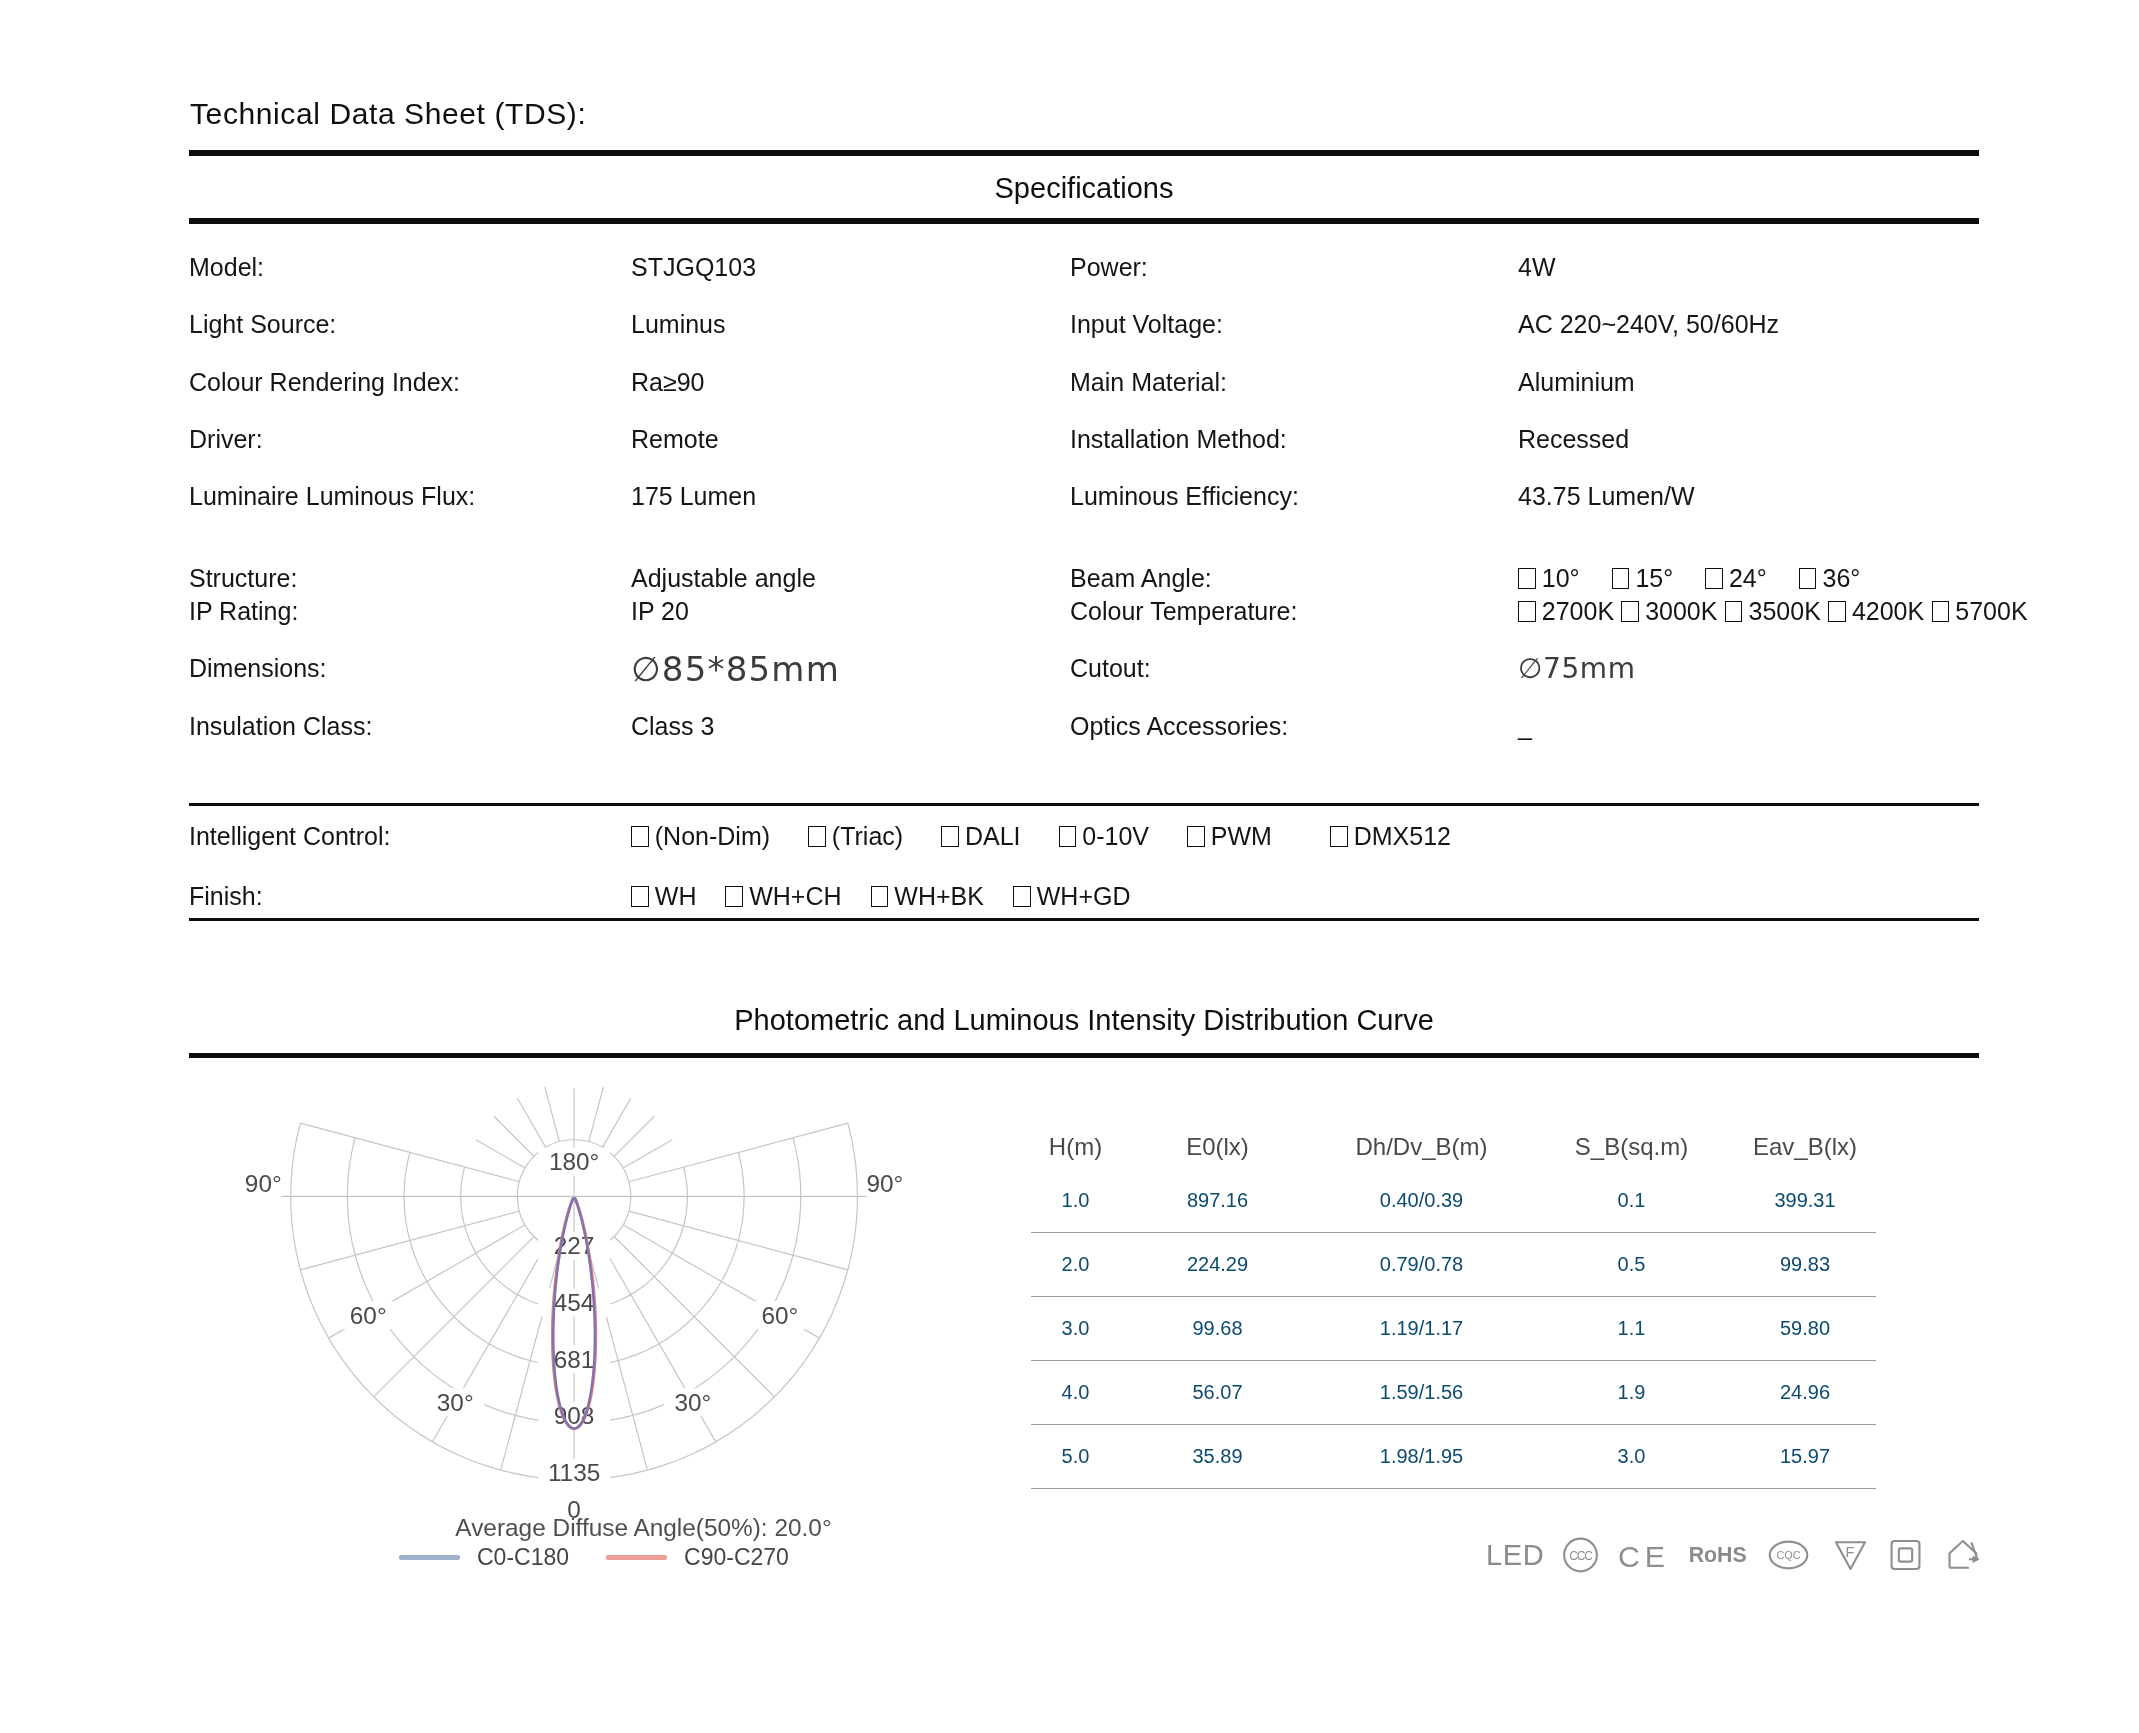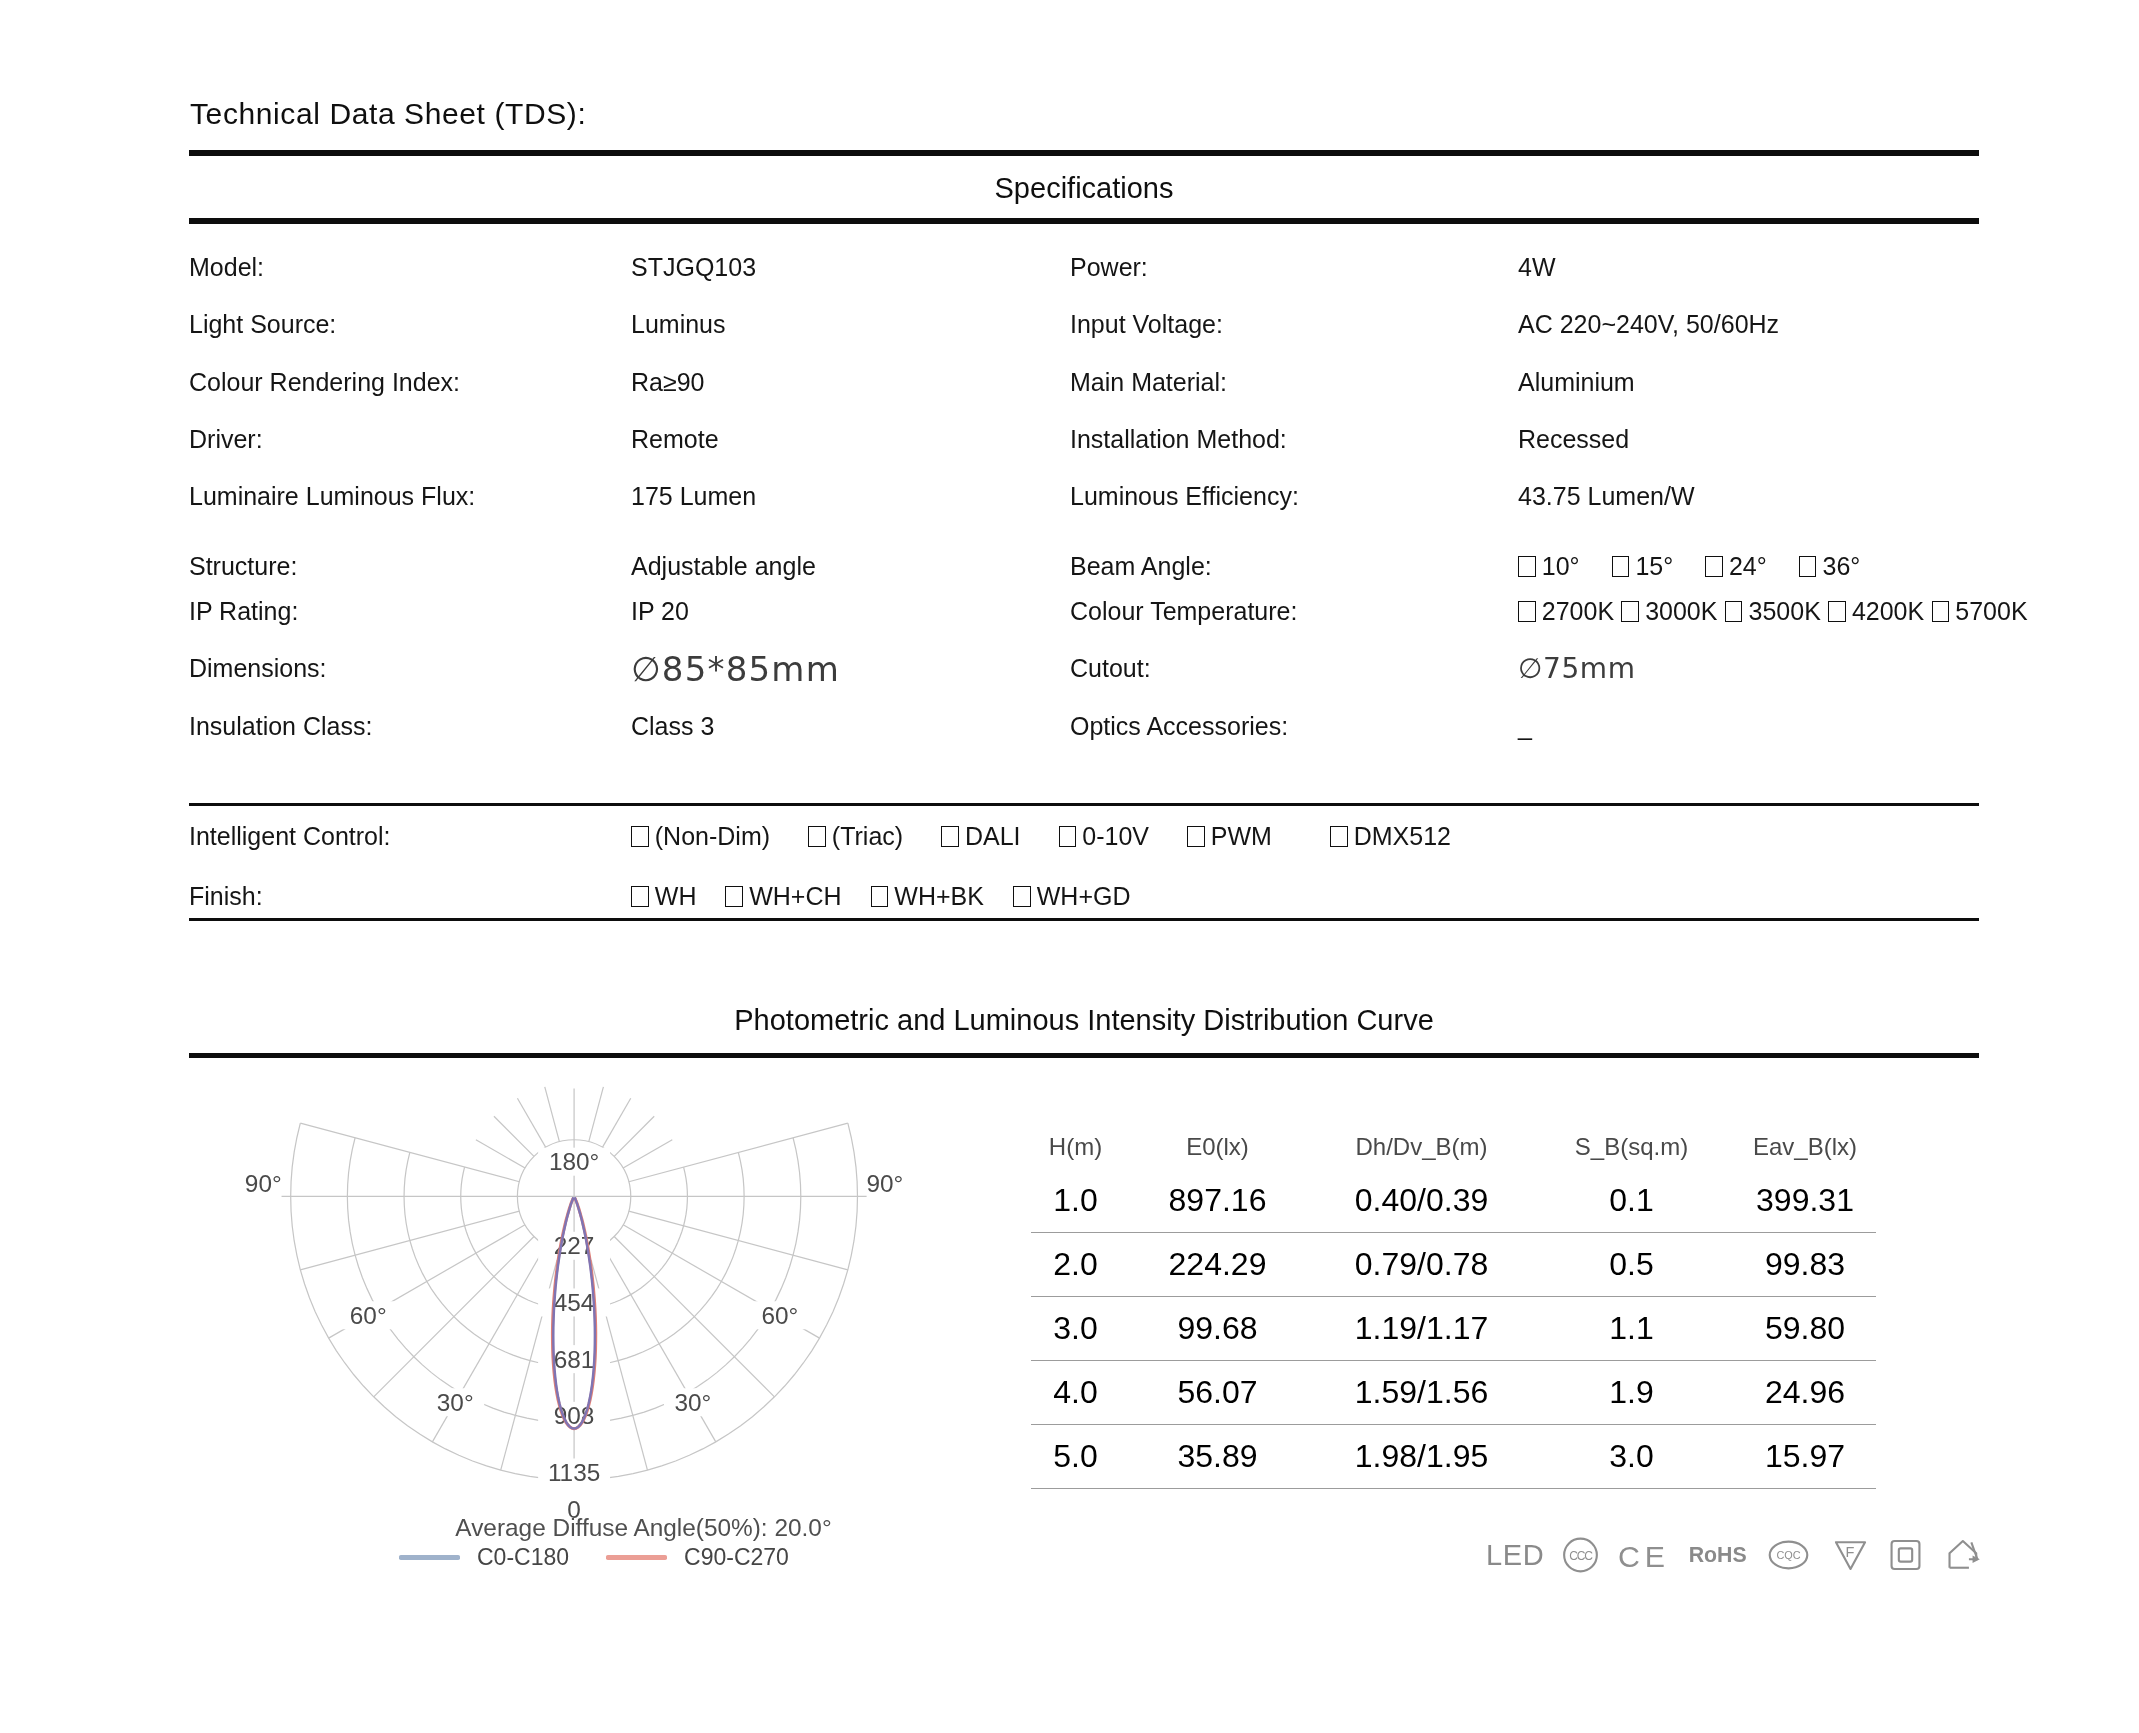--- a/index.html
+++ b/index.html
@@ -32,21 +32,21 @@
   .avg-note{position:absolute;left:232px;top:1514px;width:823px;text-align:center;
             font-size:24.4px;color:#4f4f4f;}
   #legend{position:absolute;left:399px;top:1544px;display:flex;align-items:center;gap:37px;}
   .lg-item{display:flex;align-items:center;gap:17px;}
   .lg-line{width:61px;height:4.3px;border-radius:1.8px;}
   .lg-label{font-size:23px;color:#454545;}
   #photo-table{position:absolute;left:1031px;top:1125px;width:845px;}
   .pt-row{display:flex;align-items:center;}
   .pt-head{height:44px;}
   .pt-data{height:63px;border-bottom:1.8px solid #9c9c9c;}
-  .pt-cell{text-align:center;font-size:32px;color:#000000;}
+  .pt-cell{text-align:center;font-size:20px;color:#0c4a6e;}
   .pt-head .pt-cell{color:#494949;font-size:24px;}
   #certs{position:absolute;left:1486px;top:1532px;height:46px;display:flex;align-items:center;gap:16.5px;}
   .cert-text{font-size:29px;color:#8a8a8a;letter-spacing:0.6px;}
   .cert-rohs{font-size:21.3px;font-weight:bold;color:#8a8a8a;}
   #polar{position:absolute;left:220px;top:1070px;width:710px;height:482px;}
 </style>
 </head>
 <body>
 
 <div class="page">
@@ -79,21 +79,21 @@
         <div class="cell c-lv">Remote</div>
         <div class="cell c-rl">Installation Method:</div>
         <div class="cell c-rv">Recessed</div>
       </div>
       <div class="spec-row" style="top: 468px;">
         <div class="cell c-ll">Luminaire Luminous Flux:</div>
         <div class="cell c-lv">175  Lumen</div>
         <div class="cell c-rl">Luminous Efficiency:</div>
         <div class="cell c-rv">43.75  Lumen/W</div>
       </div>
-      <div class="spec-row" style="top: 538px;">
+      <div class="spec-row" style="top: 550px;">
         <div class="cell c-ll">Structure:</div>
         <div class="cell c-lv">Adjustable  angle</div>
         <div class="cell c-rl">Beam Angle:</div>
         <div class="cell c-rv">
           <span class="cbg" style="margin-right: 32px;">
             <span class="cb"></span>
             <span>10°</span>
           </span>
           <span class="cbg" style="margin-right: 32px;">
             <span class="cb"></span>

